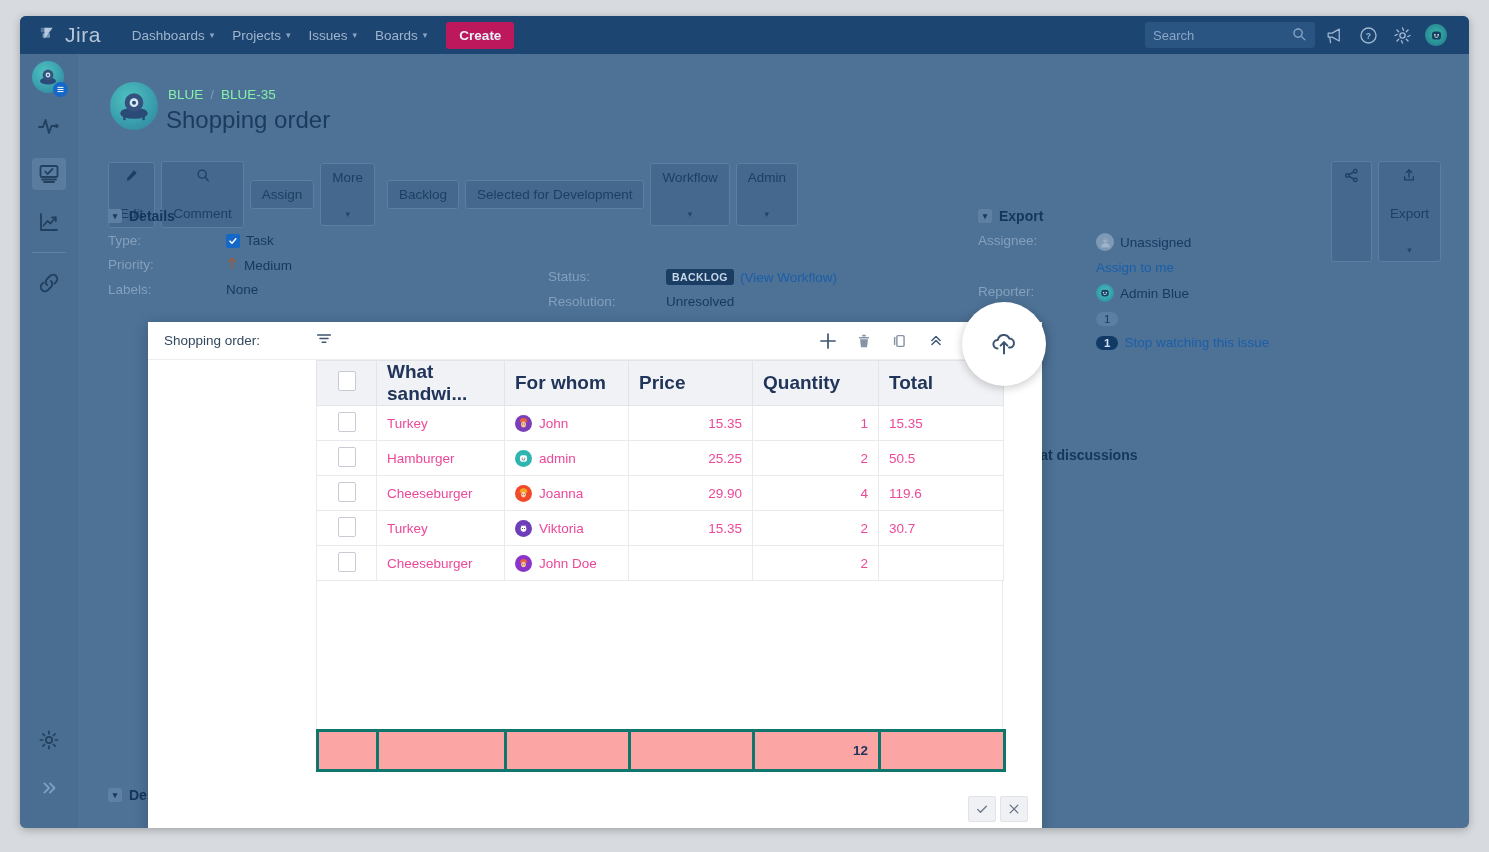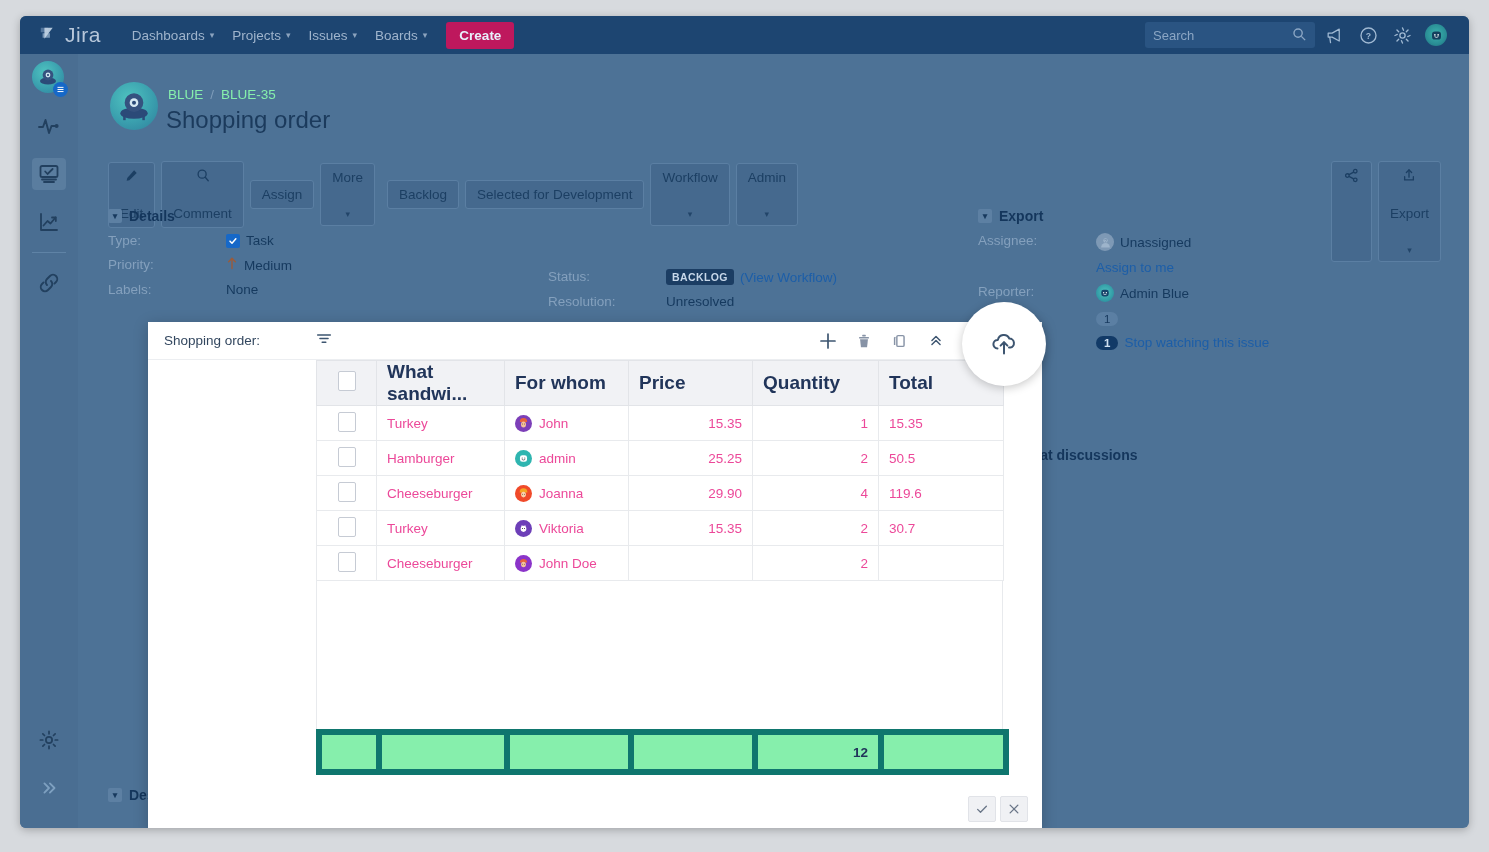--- a/index.html
+++ b/index.html
@@ -131,21 +131,21 @@
     border:1px solid #e8eaed; height:35px; font-size:13.5px; color:#ec4899; padding:0 10px;
     background:#fff;
   }
   .cb-col { width:60px; text-align:center !important; padding:0 !important; }
   .cbox { width:18px; height:20px; border:1px solid #c6cbd4; background:#fff; display:inline-block; border-radius:2px;}
   .num { text-align:right; }
   .av-cell { display:flex; align-items:center; gap:7px; }
   .av-r { width:17px; height:17px; border-radius:50%; display:inline-flex; align-items:center; justify-content:center; font-size:10px; flex:none;}
   .blank-area { width:687px; background:#fff; border-left:1px solid #e8eaed; border-right:1px solid #e8eaed; }
   table.totals { border-collapse:collapse; width:687px; table-layout:fixed; }
-  table.totals td { background:#86efac; border:6px solid #0f766e; height:40px; font-size:13.5px; color:#21355a; font-weight:bold; padding:0 10px;}
+  table.totals td { background:#fca5a5; border:3px solid #0f766e; height:40px; font-size:13.5px; color:#21355a; font-weight:bold; padding:0 10px;}
 
   .modal-footer { position:absolute; right:14px; bottom:10px; display:flex; gap:4px; }
   .fbtn { width:28px; height:26px; background:#f0f1f4; border:1px solid #e1e3e8; border-radius:2px;
           display:flex; align-items:center; justify-content:center; cursor:pointer; color:#5b6a80; font-size:15px;}
 </style>
 </head>
 <body>
 
 <div id="root">
 

